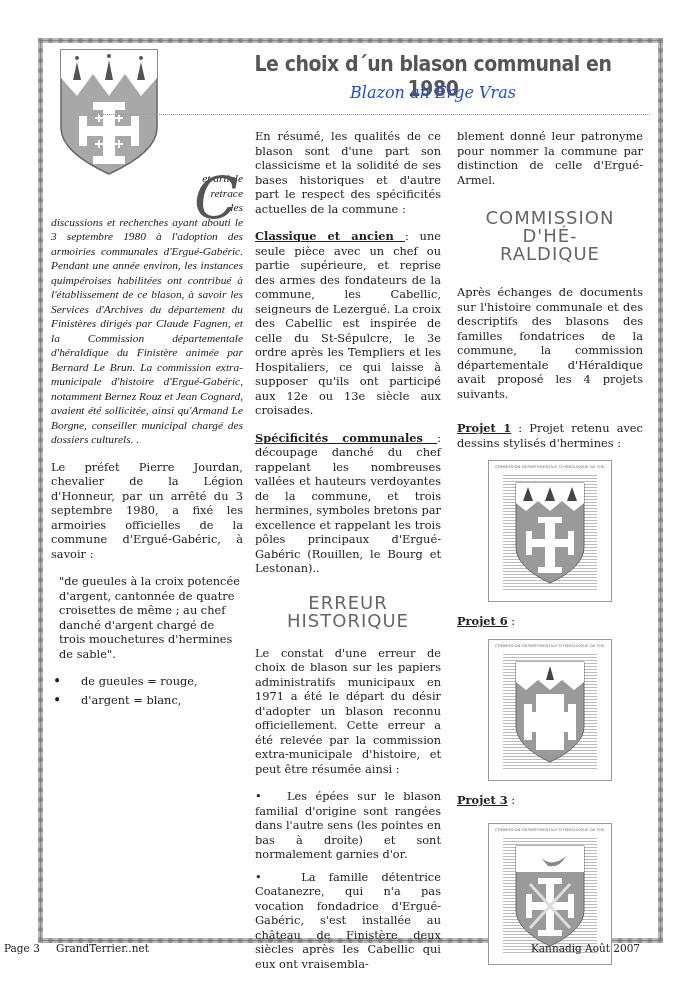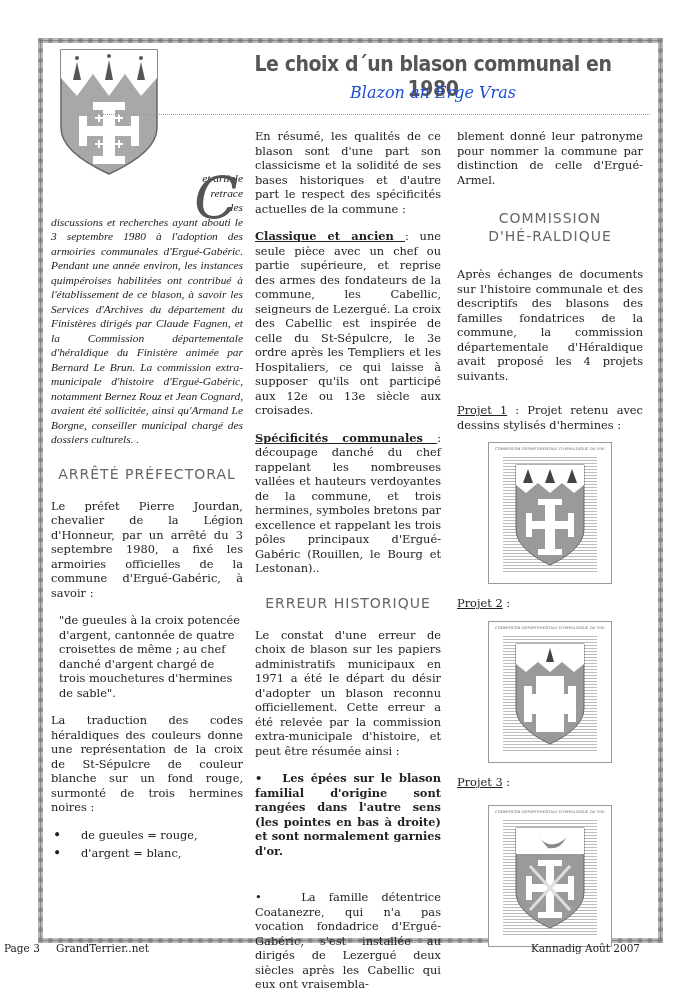--- a/index.html
+++ b/index.html
@@ -31,29 +31,29 @@
   .col3 { left:414px; top:86px; width:186px; }
   .p { margin:0 0 13px 0; }
   .ital { font-style:italic;font-family:Liberation Serif, serif; }
   .dropcap-wrap { position:relative; }
   .dropcap {
     position:absolute; left:143px; top:-2px; font-size:58px; line-height:58px; font-style:italic; color:#555;
     font-family:"DejaVu Serif", serif;
   }
   .intro-first { padding-left:146px; display:block; margin-top:44px; }
   .section-title {
-    font-family:"DejaVu Sans", sans-serif; font-size:14px; color:#666; letter-spacing:1px;
+    font-family:"DejaVu Sans", sans-serif; font-size:18px; color:#666; letter-spacing:1px;
     text-align:center; margin:18px 0 16px; line-height:18px; font-weight:normal;
   }
   .quote { padding-left:8px; text-align:left; margin:0 0 13px; }
   ul.bul { list-style:none; padding:0; margin:0; }
   ul.bul li { position:relative; padding-left:30px; margin-bottom:4px; text-align:left; }
   ul.bul li::before { content:"•"; position:absolute; left:2px; top:0; font-size:14px; }
   .bold-u { font-weight:bold; text-decoration:underline; }
-  .proj-label { font-weight:normal; text-decoration:underline; }
+  .proj-label { font-weight:bold; text-decoration:underline; }
   .proj-img {
     width:122px; height:140px; margin:10px auto 12px; border:1px solid #999; background:#fff; position:relative;
   }
   .proj-img .hdr {
     position:absolute; top:4px; left:6px; right:6px; text-align:center; font-size:3.6px; line-height:5px; color:#666; letter-spacing:0.2px;
     font-family:"DejaVu Sans", sans-serif; white-space:nowrap; overflow:hidden;
   }
   .proj-img .stripes {
     position:absolute; left:14px; right:14px; top:14px; bottom:10px;
     background:repeating-linear-gradient(to bottom, #bbb 0 1px, #fff 1px 3px);
@@ -100,38 +100,36 @@
   <div class="title">Le choix d´un blason communal en 1980</div>
   <div class="subtitle">Blazon an Erge Vras</div>
   <div class="hrule"></div>
 
   <div class="col col1">
     <div class="dropcap-wrap">
       <span class="dropcap">C</span>
       <span class="intro-first ital" style="text-align:right;">et article retrace les</span>
       <p class="p ital">discussions et recherches ayant abouti le 3 septembre 1980 à l'adoption des armoiries communales d'Ergué-Gabéric. Pendant une année environ, les instances quimpéroises habilitées ont contribué à l'établissement de ce blason, à savoir les Services d'Archives du département du Finistères dirigés par Claude Fagnen, et la Commission départementale d'héraldique du Finistère animée par Bernard Le Brun. La commission extra-municipale d'histoire d'Ergué-Gabéric, notamment Bernez Rouz et Jean Cognard, avaient été sollicitée, ainsi qu'Armand Le Borgne, conseiller municipal chargé des dossiers culturels. .</p>
     </div>
-    <div class="section-title">ARRÊTÉ PRÉFECTORAL</div>
     <p class="p">Le préfet Pierre Jourdan, chevalier de la Légion d'Honneur, par un arrêté du 3 septembre 1980, a fixé les armoiries officielles de la commune d'Ergué-Gabéric, à savoir :</p>
     <p class="quote">"de gueules à la croix potencée d'argent, cantonnée de quatre croisettes de même ; au chef danché d'argent chargé de trois mouchetures d'hermines de sable".</p>
-    <p class="p">La traduction des codes héraldiques des couleurs donne une représentation de la croix de St-Sépulcre de couleur blanche sur un fond rouge, surmonté de trois hermines noires :</p>
     <ul class="bul">
       <li>de gueules = rouge,</li>
       <li>d'argent = blanc,</li>
     </ul>
   </div>
 
   <div class="col col2">
     <p class="p">En résumé, les qualités de ce blason sont d'une part son classicisme et la solidité de ses bases historiques et d'autre part le respect des spécificités actuelles de la commune :</p>
     <p class="p"><span class="bold-u">Classique et ancien </span><span>: une seule pièce avec un chef ou partie supérieure, et reprise des armes des fondateurs de la commune, les Cabellic, seigneurs de Lezergué. La croix des Cabellic est inspirée de celle du St-Sépulcre, le 3e ordre après les Templiers et les Hospitaliers, ce qui laisse à supposer qu'ils ont participé aux 12e ou 13e siècle aux croisades.</span></p>
     <p class="p"><span class="bold-u">Spécificités communales </span><span>: découpage danché du chef rappelant les nombreuses vallées et hauteurs verdoyantes de la commune, et trois hermines, symboles bretons par excellence et rappelant les trois pôles principaux d'Ergué-Gabéric (Rouillen, le Bourg et Lestonan)..</span></p>
     <div class="section-title">ERREUR HISTORIQUE</div>
     <p class="p">Le constat d'une erreur de choix de blason sur les papiers administratifs municipaux en 1971 a été le départ du désir d'adopter un blason  reconnu officiellement. Cette erreur a été relevée par la commission extra-municipale d'histoire, et peut être résumée ainsi :</p>
-    <p class="p" style="margin-bottom:32px;font-weight:bold;"><span>•&nbsp;&nbsp;&nbsp;</span><span>Les épées sur le blason familial d'origine sont rangées dans l'autre sens (les pointes en bas à droite) et sont normalement garnies d'or.</span></p>
-    <p class="p"><span>•&nbsp;&nbsp;&nbsp;</span><span>La famille détentrice Coatanezre, qui n'a pas vocation fondadrice d'Ergué-Gabéric, s'est installée au dirigés de Lezergué deux siècles après les Cabellic qui eux ont vraisembla-</span></p>
+    <p class="p" style="margin-bottom:8px;"><span>•&nbsp;&nbsp;&nbsp;</span><span>Les épées sur le blason familial d'origine sont rangées dans l'autre sens (les pointes en bas à droite) et sont normalement garnies d'or.</span></p>
+    <p class="p"><span>•&nbsp;&nbsp;&nbsp;</span><span>La famille détentrice Coatanezre, qui n'a pas vocation fondadrice d'Ergué-Gabéric, s'est installée au château de Finistère deux siècles après les Cabellic qui eux ont vraisembla-</span></p>
   </div>
 
   <div class="col col3">
     <p class="p">blement donné leur patronyme pour nommer la commune par distinction de celle d'Ergué-Armel.</p>
     <div class="section-title" style="margin:22px 20px 22px;">COMMISSION D'HÉ-RALDIQUE</div>
     <p class="p" style="margin-bottom:20px;">Après échanges de documents sur l'histoire communale et des descriptifs des blasons des familles fondatrices de la commune, la commission départementale d'Héraldique avait proposé les 4 projets suivants.</p>
 
     <p class="p" style="margin-bottom:0;"><span class="proj-label">Projet 1</span><span> : Projet retenu avec dessins stylisés d'hermines :</span></p>
     <div class="proj-img">
       <div class="hdr">COMMISSION DÉPARTEMENTALE D'HÉRALDIQUE DU FINISTÈRE</div>
@@ -148,21 +146,21 @@
             <rect x="31" y="36" width="10" height="56"></rect>
             <rect x="24" y="36" width="24" height="6"></rect>
             <rect x="24" y="86" width="24" height="6"></rect>
             <rect x="12" y="58" width="48" height="8"></rect>
             <rect x="12" y="50" width="6" height="24"></rect>
             <rect x="54" y="50" width="6" height="24"></rect>
           </g>
       </svg>
     </div>
 
-    <p class="p" style="margin-bottom:0;"><span class="proj-label">Projet 2</span><span> :</span></p>
+    <p class="p" style="margin-bottom:0;"><span class="proj-label">Projet 6</span><span> :</span></p>
     <div class="proj-img">
       <div class="hdr">COMMISSION DÉPARTEMENTALE D'HÉRALDIQUE DU FINISTÈRE</div>
       <div class="stripes"></div>
       <svg viewBox="0 0 72 104">
         <path d="M2 2 H70 V66 Q70 86 36 102 Q2 86 2 66 Z" fill="#9a9a9a" stroke="#666"></path>
         <path d="M2 2 H70 V22 L60 30 L48 20 L36 30 L24 20 L12 30 L2 22 Z" fill="#fff"></path>
         <path d="M36 6 l-4 14 h8z" fill="#444"></path>
         <g fill="#fff">
             <rect x="22" y="40" width="28" height="44"></rect>
             <rect x="10" y="52" width="52" height="20"></rect>

